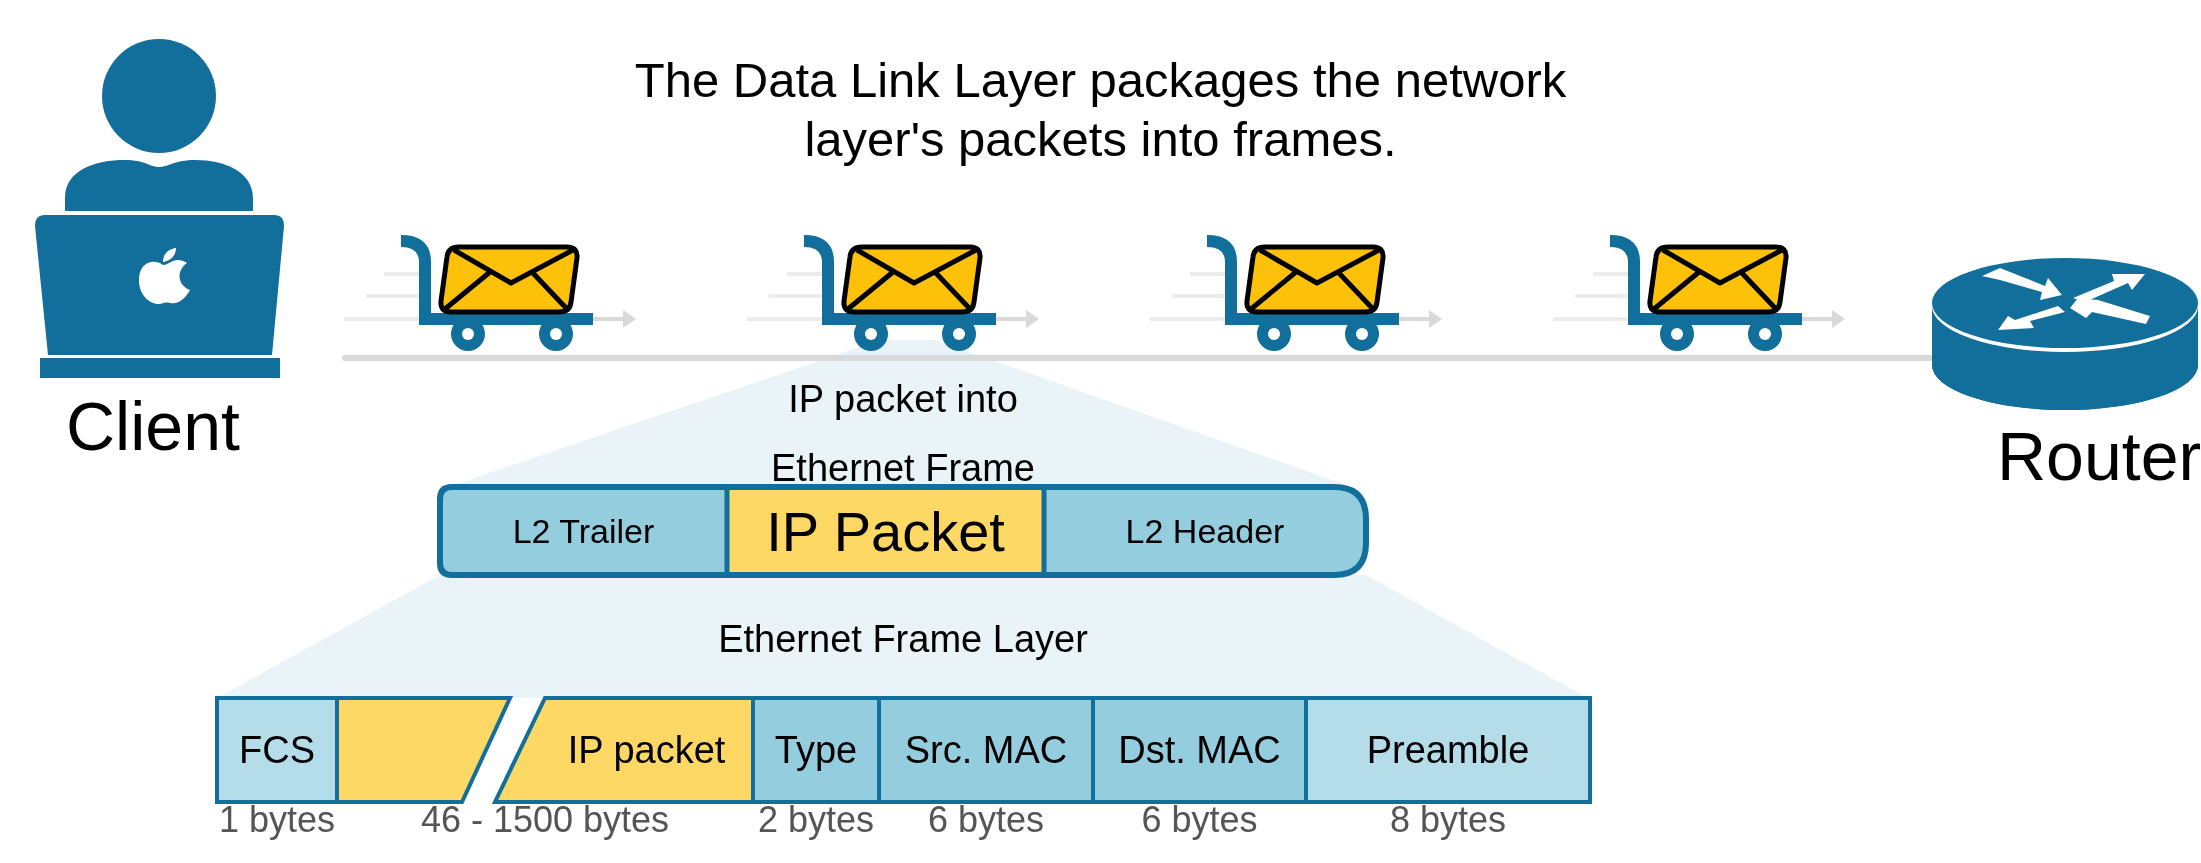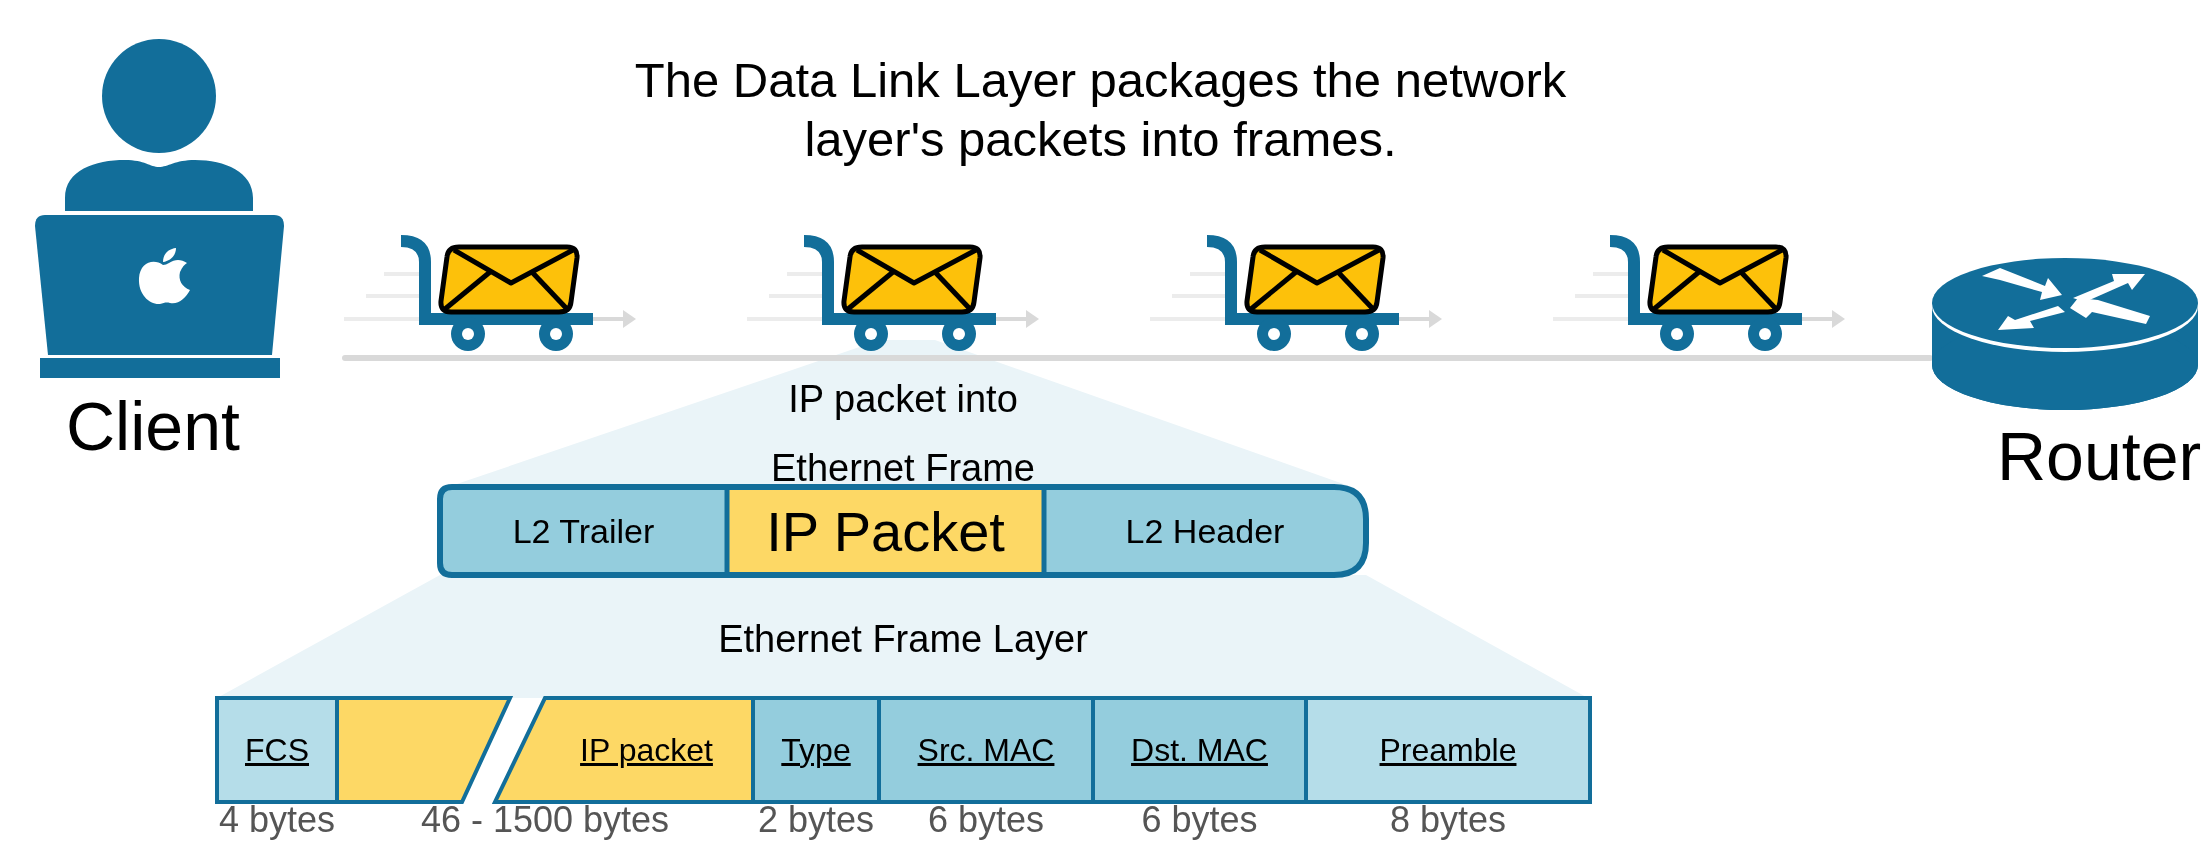--- a/index.html
+++ b/index.html
@@ -6,21 +6,21 @@
   body { width:2201px; height:863px; position:relative; overflow:hidden;
          font-family:"Liberation Sans", sans-serif; color:#000; }
   svg#scene { position:absolute; left:0; top:0; }
   .txt { position:absolute; white-space:nowrap; font-family:"Liberation Sans", sans-serif; line-height:1; }
   .title { left:0; width:2201px; text-align:center; font-size:49px; }
   .dev-label { font-size:68px; }
   .sub { font-size:38px; text-align:center; }
   .cell-label { position:absolute; display:flex; align-items:center; justify-content:center; white-space:nowrap; }
   .frame-lbl { font-size:34px; }
   .frame-lbl.big { font-size:56px; }
-  .fmt-lbl { font-size:32px;text-decoration:underline; }
+  .fmt-lbl { font-size:38px; }
   .bytes { font-size:36px; color:#555555; }
 </style>
 </head>
 <body>
 
 <svg id="scene" width="2201" height="863" viewBox="0 0 2201 863">
 
   <polygon points="880,340 935,340 1352,487 448,487" fill="#eaf4f8"></polygon>
   <polygon points="440,575 1366,575 1588,698 217,698" fill="#eaf4f8"></polygon>
 
@@ -158,18 +158,18 @@
 
 <div class="txt sub" style="left:600px; width:606px; top:620px;">Ethernet Frame Layer</div>
 
 <div class="cell-label fmt-lbl" style="left:217px; top:698px; width:120px; height:104px;">FCS</div>
 <div class="cell-label fmt-lbl" style="left:540px; top:698px; width:213px; height:104px;">IP packet</div>
 <div class="cell-label fmt-lbl" style="left:753px; top:698px; width:126px; height:104px;">Type</div>
 <div class="cell-label fmt-lbl" style="left:879px; top:698px; width:214px; height:104px;">Src. MAC</div>
 <div class="cell-label fmt-lbl" style="left:1093px; top:698px; width:213px; height:104px;">Dst. MAC</div>
 <div class="cell-label fmt-lbl" style="left:1306px; top:698px; width:284px; height:104px;">Preamble</div>
 
-<div class="cell-label bytes" style="left:200px; top:800px; width:154px; height:40px;">4 bytes</div>
+<div class="cell-label bytes" style="left:200px; top:800px; width:154px; height:40px;">1 bytes</div>
 <div class="cell-label bytes" style="left:395px; top:800px; width:300px; height:40px;">46 - 1500 bytes</div>
 <div class="cell-label bytes" style="left:753px; top:800px; width:126px; height:40px;">2 bytes</div>
 <div class="cell-label bytes" style="left:879px; top:800px; width:214px; height:40px;">6 bytes</div>
 <div class="cell-label bytes" style="left:1093px; top:800px; width:213px; height:40px;">6 bytes</div>
 <div class="cell-label bytes" style="left:1306px; top:800px; width:284px; height:40px;">8 bytes</div>
 
 </body></html>

